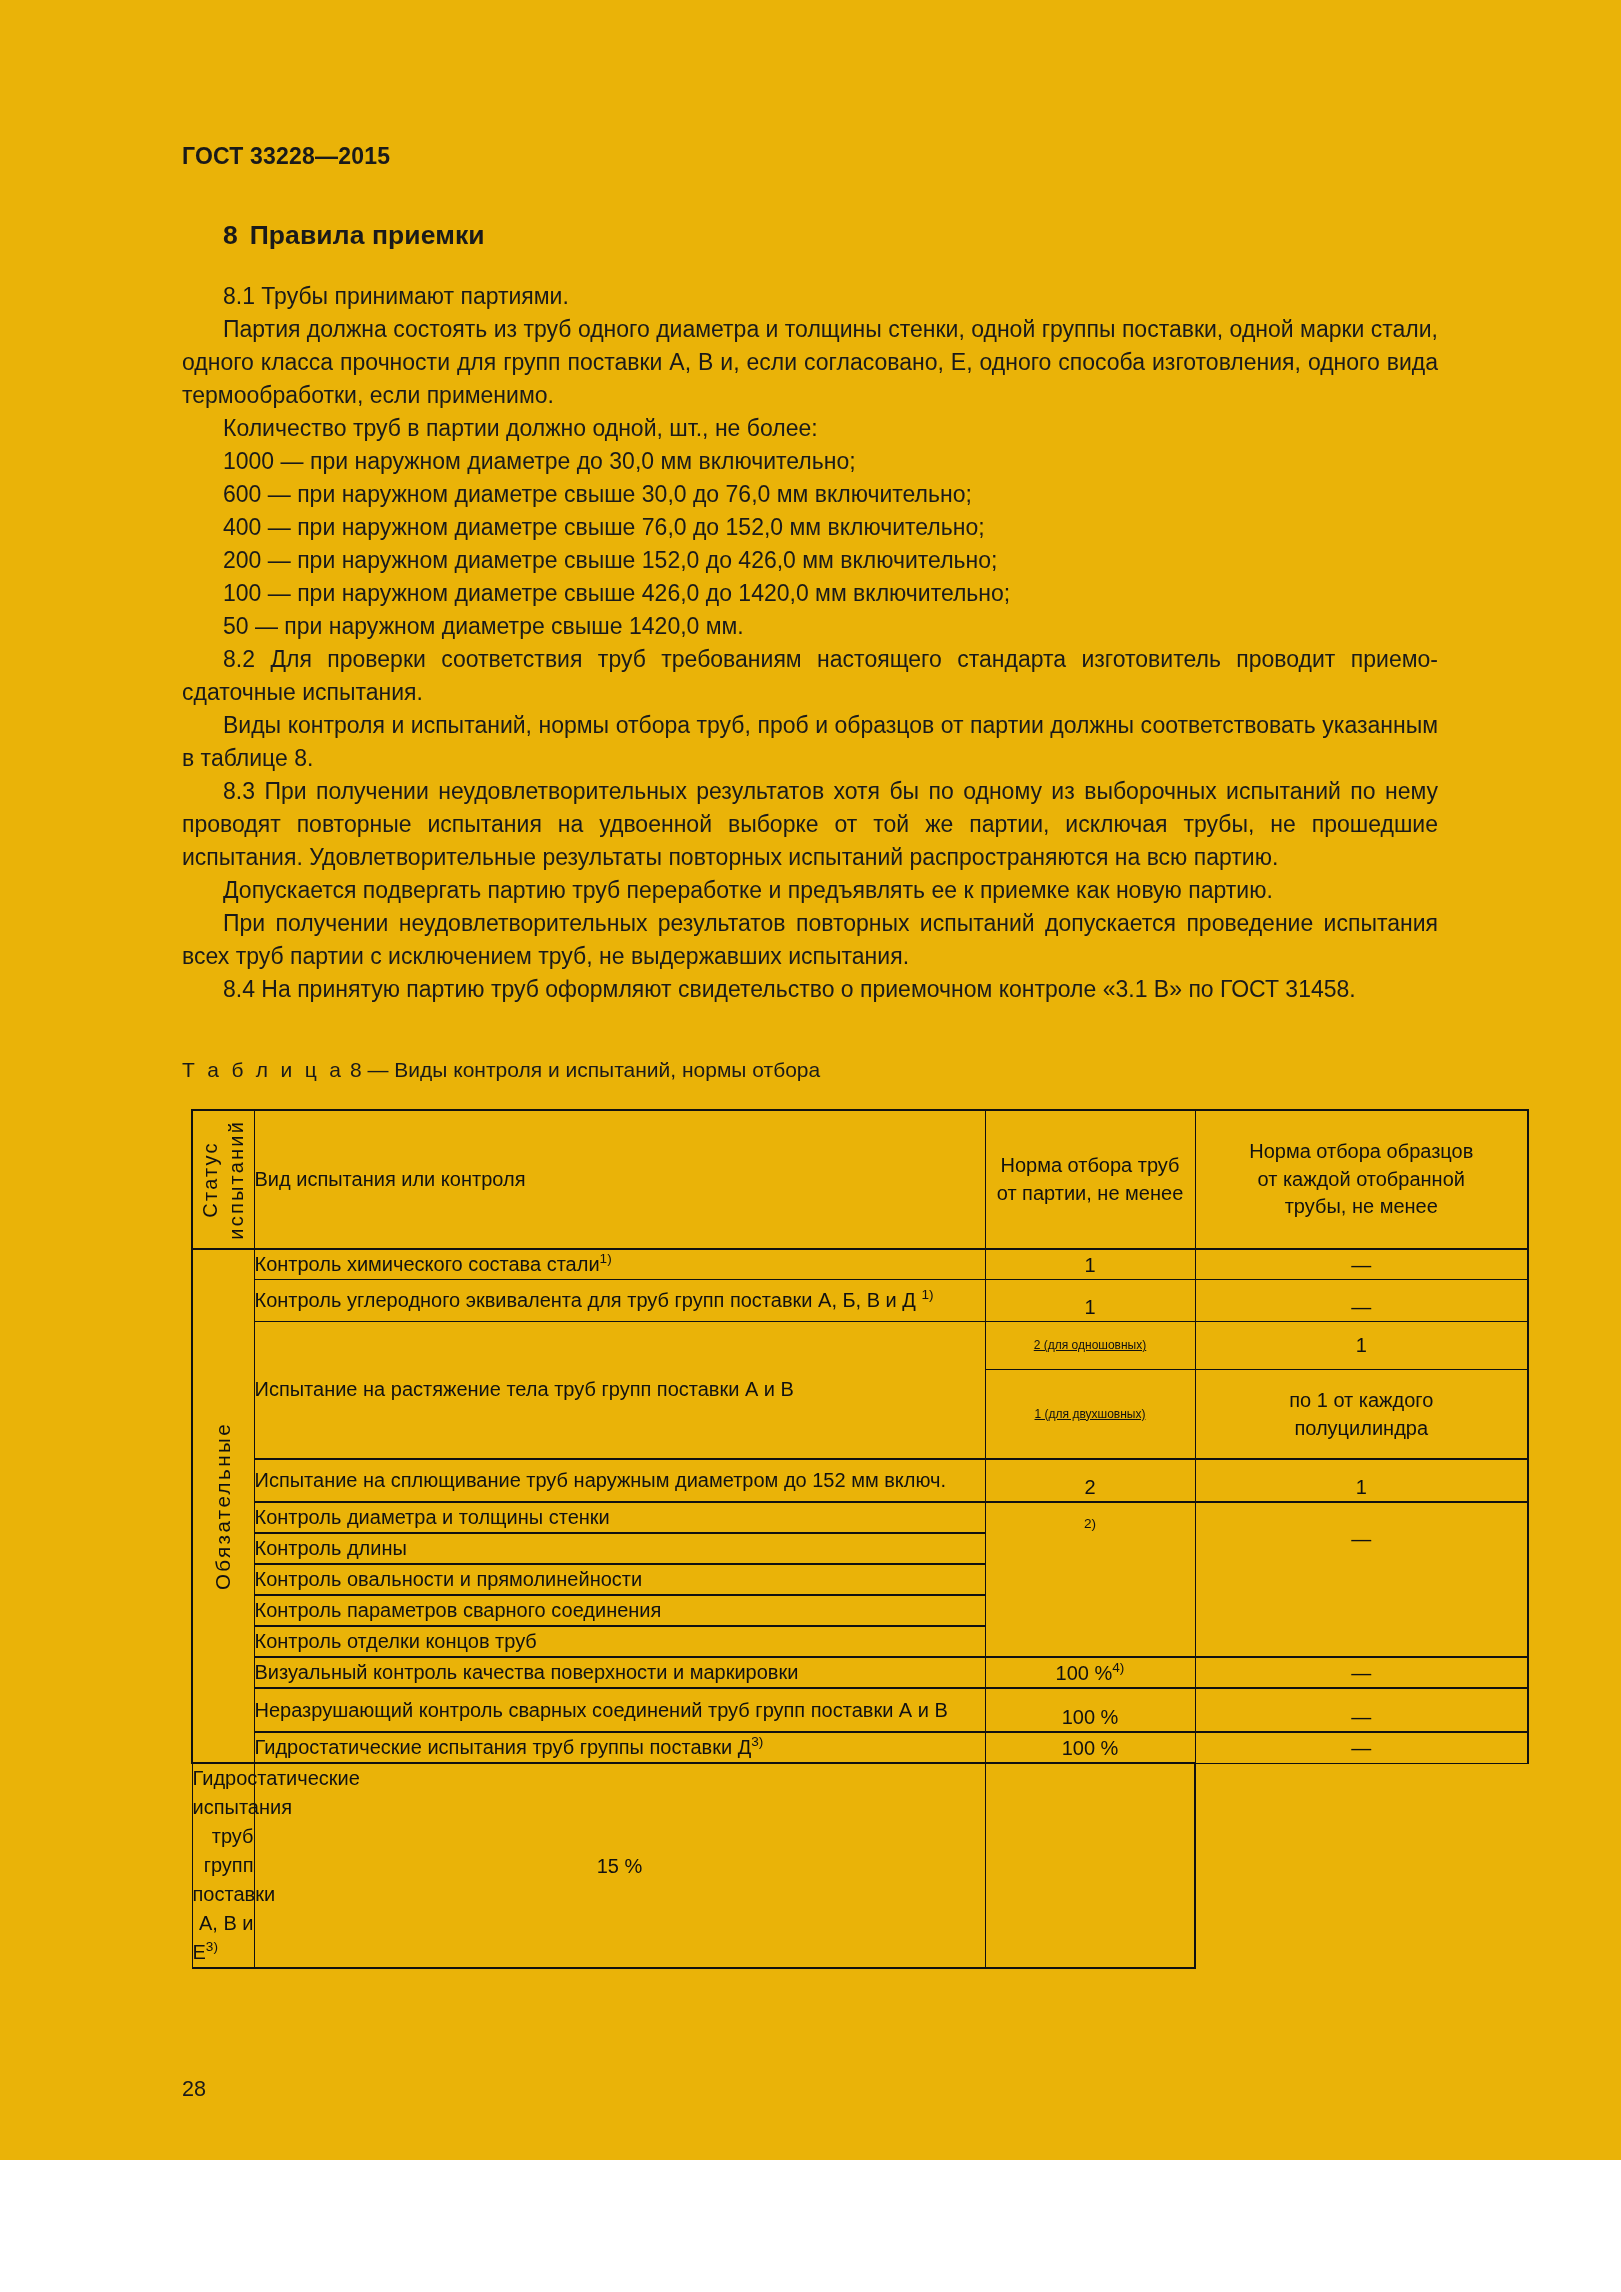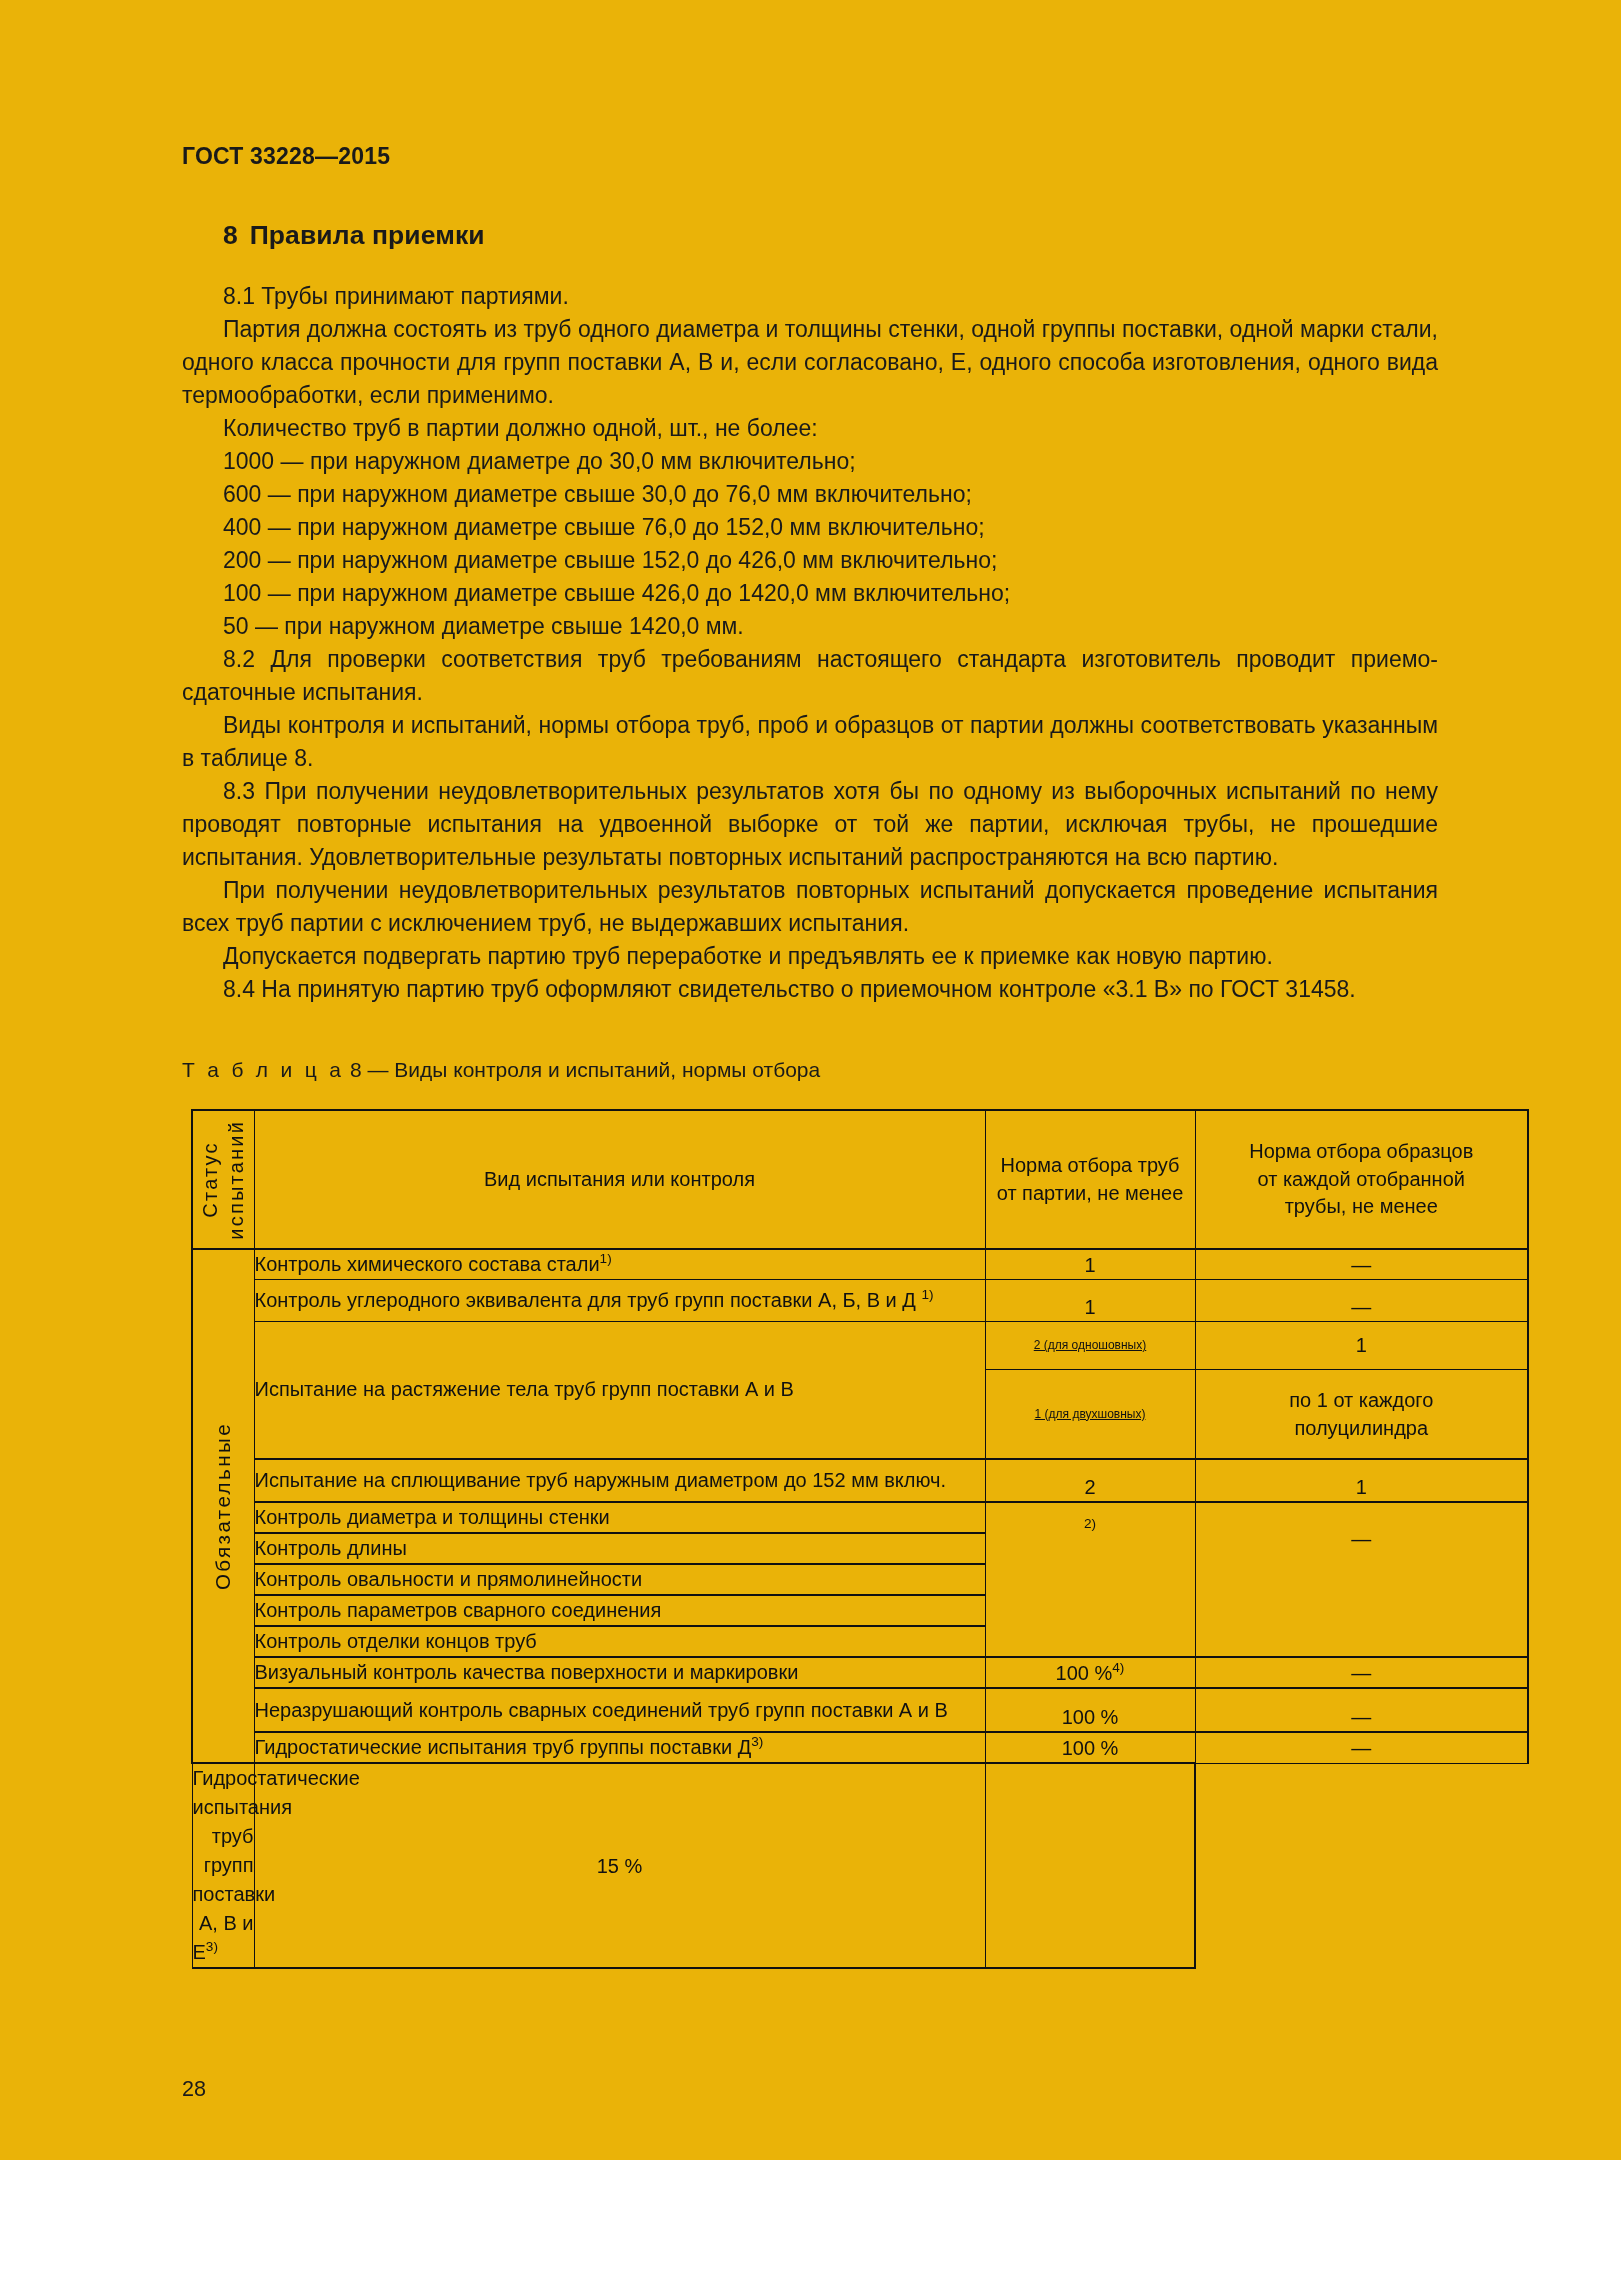--- a/index.html
+++ b/index.html
@@ -97,21 +97,21 @@
   table.t8 .outer-right { border-right-width: 2.5px; }
   table.t8 .outer-bottom { border-bottom-width: 2.5px; }
   table.t8 .thick-top { border-top-width: 2.5px; }
 
   .c-status { width: 62px; }
   .c-kind   { width: 731px; }
   .c-norm1  { width: 210px; }
   .c-norm2  { width: 333px; }
 
   .hdr-kind {
-    text-align: center;
+    text-align: left;
     font-size: 20px;
     height: 137px;
   }
   .hdr-norm {
     text-align: center;
     font-size: 20px;
     line-height: 27.4px;
     padding: 0 9.8px;
   }
 
@@ -181,22 +181,22 @@
     <div class="listline">1000 — при наружном диаметре до 30,0 мм включительно;</div>
     <div class="listline">600 — при наружном диаметре свыше 30,0 до 76,0 мм включительно;</div>
     <div class="listline">400 — при наружном диаметре свыше 76,0 до 152,0 мм включительно;</div>
     <div class="listline">200 — при наружном диаметре свыше 152,0 до 426,0 мм включительно;</div>
     <div class="listline">100 — при наружном диаметре свыше 426,0 до 1420,0 мм включительно;</div>
     <div class="listline">50 — при наружном диаметре свыше 1420,0 мм.</div>
 
     <p class="para">8.2  Для проверки соответствия труб требованиям настоящего стандарта изготовитель проводит приемо-сдаточные испытания.</p>
     <p class="para">Виды контроля и испытаний, нормы отбора труб, проб и образцов от партии должны соответство­вать указанным в таблице 8.</p>
     <p class="para">8.3  При получении неудовлетворительных результатов хотя бы по одному из выборочных испыта­ний по нему проводят повторные испытания на удвоенной выборке от той же партии, исключая трубы, не прошедшие испытания. Удовлетворительные результаты повторных испытаний распространяются на всю партию.</p>
+    <p class="para nojust">Допускается подвергать партию труб переработке и предъявлять ее к приемке как новую партию.</p>
     <p class="para">При получении неудовлетворительных результатов повторных испытаний допускается проведе­ние испытания всех труб партии с исключением труб, не выдержавших испытания.</p>
-    <p class="para nojust">Допускается подвергать партию труб переработке и предъявлять ее к приемке как новую партию.</p>
     <p class="para">8.4  На принятую партию труб оформляют свидетельство о приемочном контроле «3.1 В» по ГОСТ 31458.</p>
   </div>
 
   <div class="table-caption">
     <span class="tword">Т а б л и ц а</span>
     <span>8 — Виды контроля и испытаний, нормы отбора</span>
   </div>
 
   <table class="t8">
     <colgroup>

